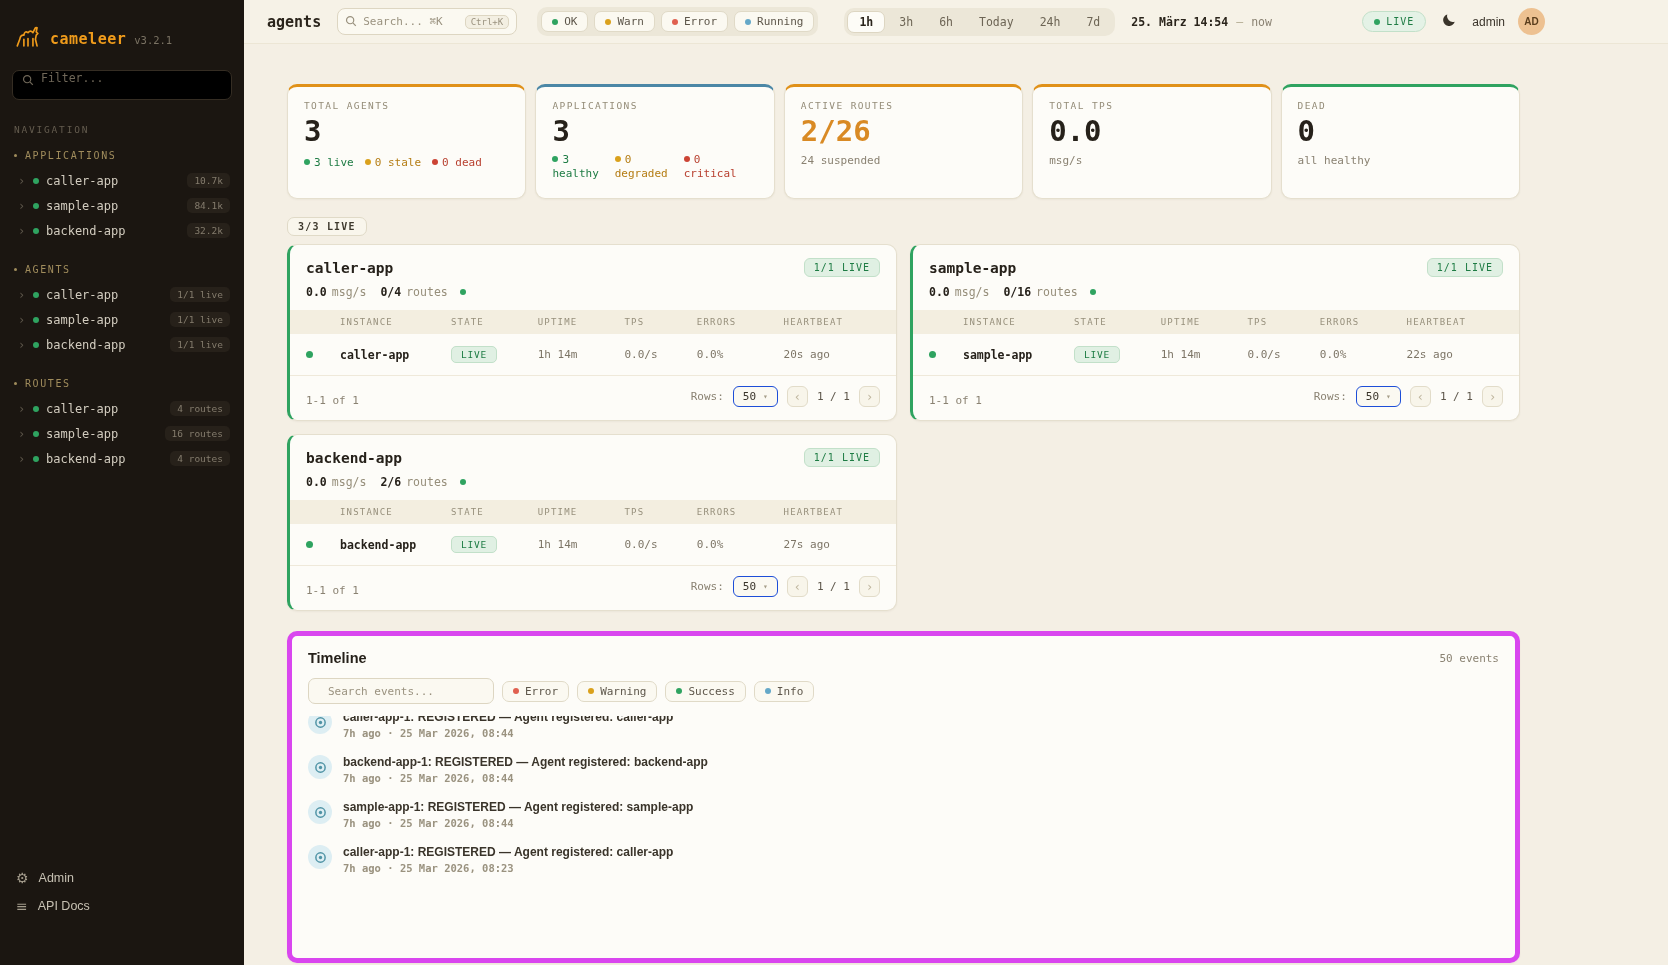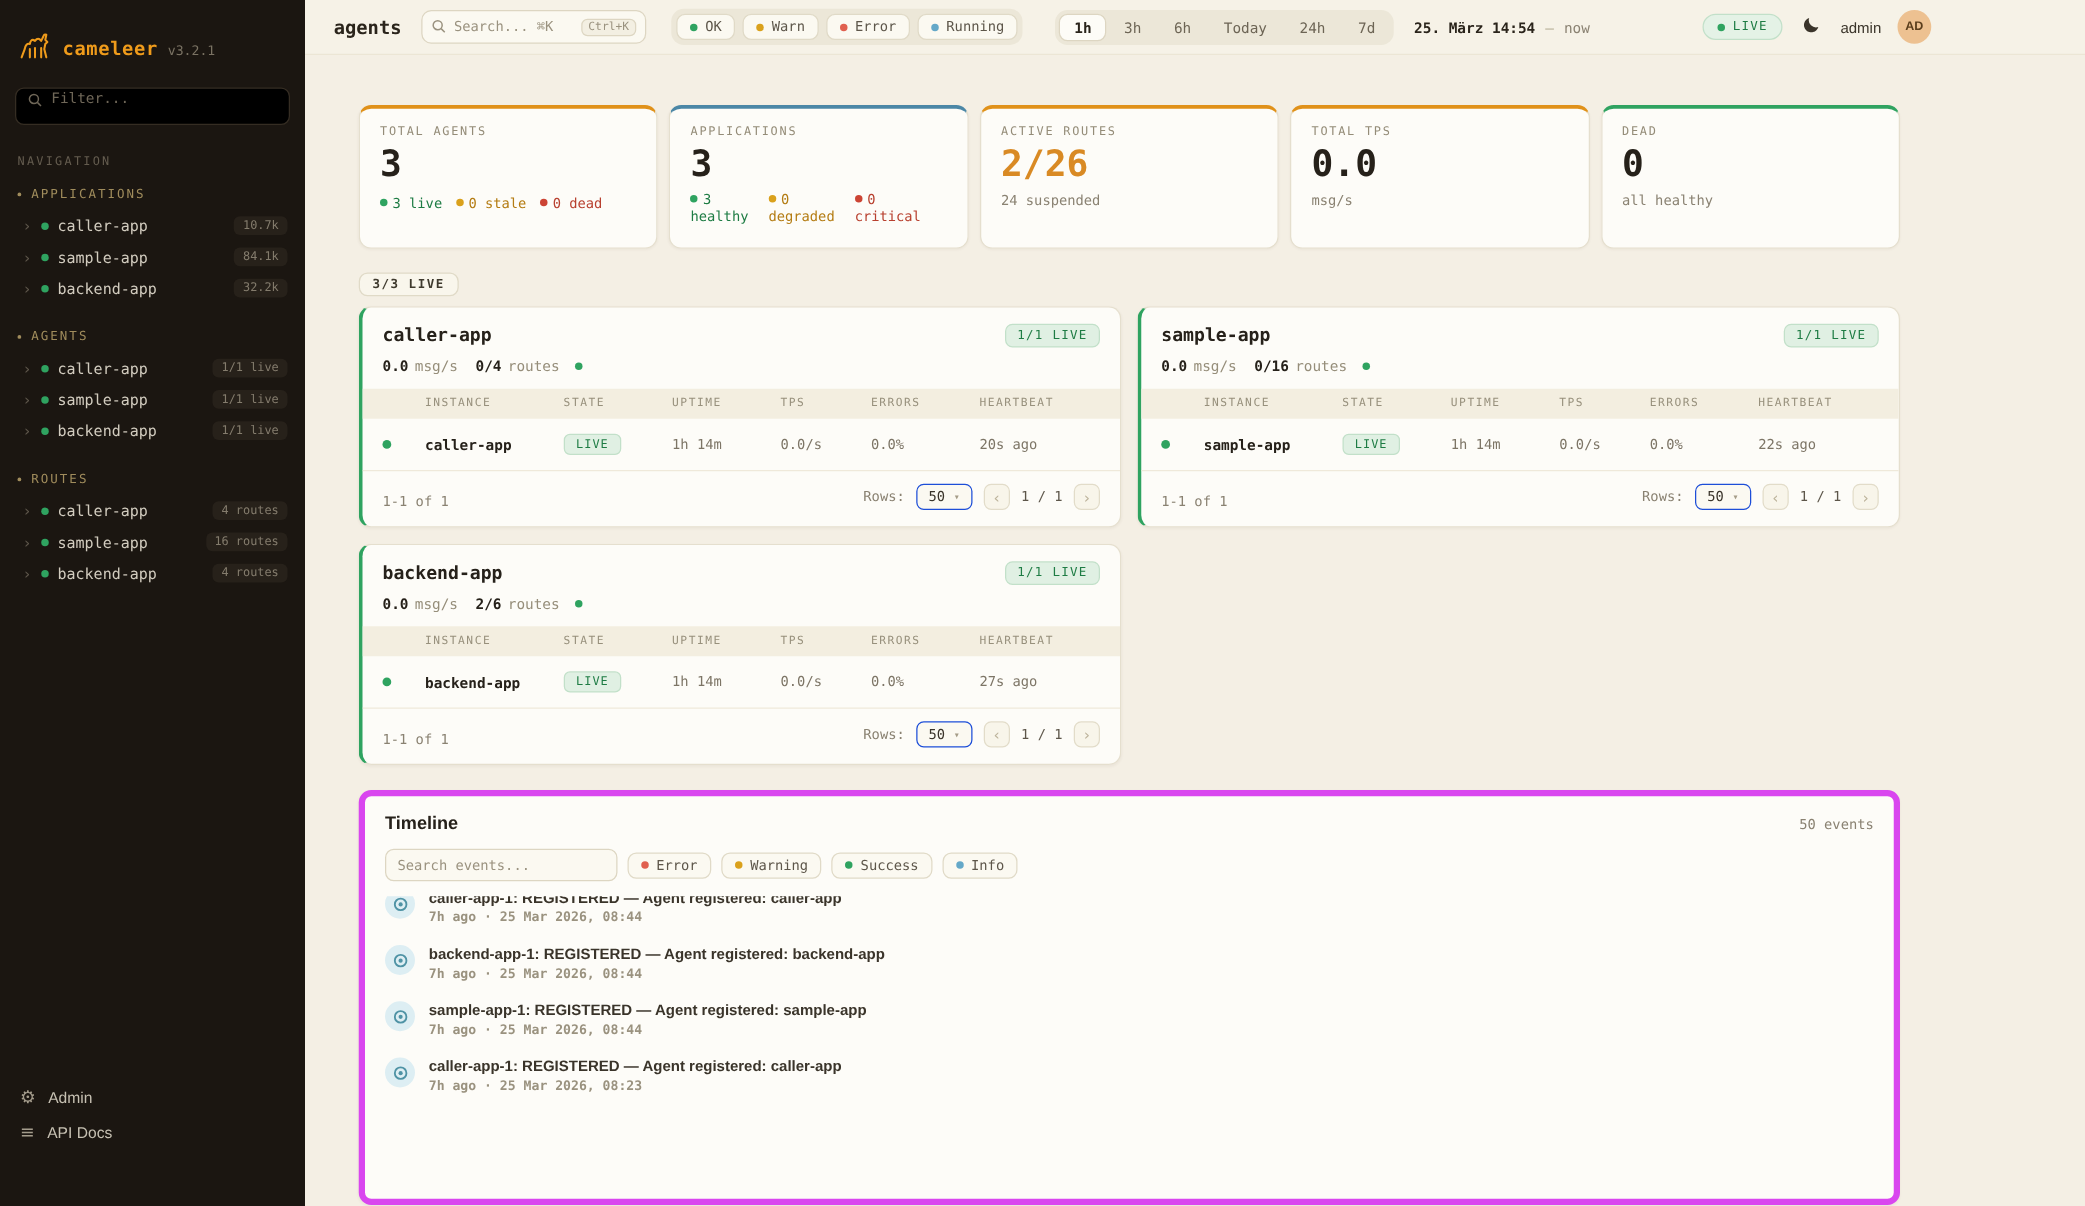--- a/index.html
+++ b/index.html
@@ -136,21 +136,21 @@
   .rows-select { display:flex; align-items:center; gap:7px; border:1px solid #1d4ed8; background:#fbf9f1; border-radius:6px; padding:3px 9px; color:#3a342a; cursor:pointer; font-size:11px; }
   .rows-select .caret { color:#a59d88; font-size:8px; }
   .pg { width:21px; height:21px; border:1px solid #e2dcc9; background:#f8f5ea; border-radius:6px; color:#bdb49c; font:inherit; font-size:12px; display:flex; align-items:center; justify-content:center; cursor:pointer; }
   .page-ind { color:#5d564a; }
 
   .tl-card { margin-top:20px; height:332px; background:#fdfcf8; border:5px solid #d946ef; border-radius:10px; padding-top:14px; overflow:hidden; box-shadow:0 1px 2px rgba(70,58,30,.05); }
   .tl-head { display:flex; align-items:center; padding:0 16px 12px; }
   .tl-title { font-family:"Liberation Sans", sans-serif; font-weight:bold; font-size:14.5px; color:#26211a; }
   .tl-count { margin-left:auto; font-size:11px; color:#8a8272; }
   .tl-controls { display:flex; align-items:center; gap:8px; padding:0 16px 12px; }
-  .tl-search { width:186px; height:26px; border:1px solid #ddd6c2; border-radius:7px; background:#fbf9f1; padding:0 9px; font:inherit; font-size:11px; color:#55503f; outline:none; }
+  .tl-search { width:186px; height:26px; border:1px solid #ddd6c2; border-radius:7px; background:#fbf9f1; padding:0 19px; font:inherit; font-size:11px; color:#55503f; outline:none; }
   .tl-search::placeholder { color:#9a927f; }
   .tl-list { height:166px; overflow:hidden; padding:0 16px; }
   .tl-item { display:flex; gap:11px; padding:8px 0; align-items:flex-start;font-weight:bold; }
   .tl-item.clipped { margin-top:-14px; }
   .tl-ico { width:24px; height:24px; border-radius:50%; background:#ddeef3; display:flex; align-items:center; justify-content:center; flex:none; }
   .tl-text { display:flex; flex-direction:column; gap:3px; }
   .tl-ev-title { font-family:"Liberation Sans", sans-serif; font-size:12px; color:#3a342a; }
   .tl-ev-time { font-size:10.5px; color:#9a927f; }
 </style>
 </head>

